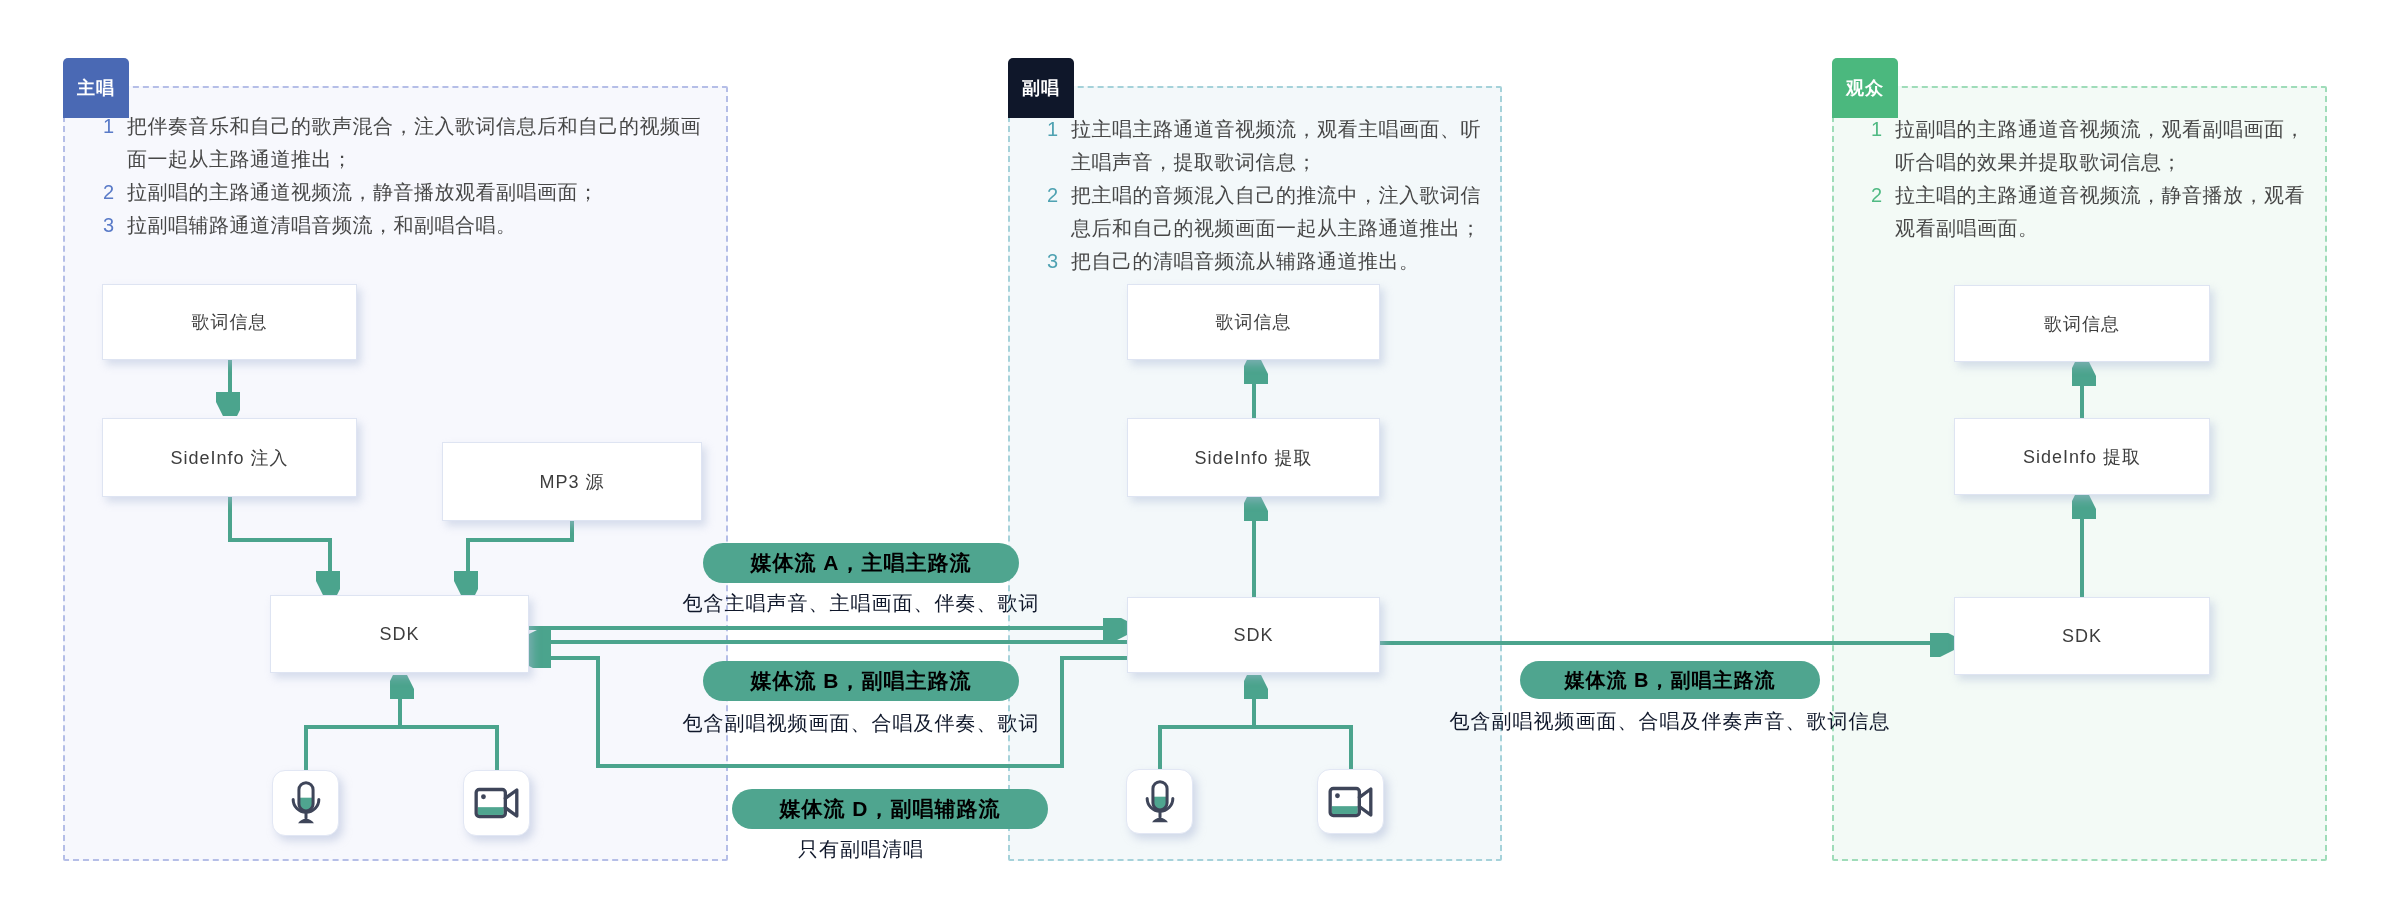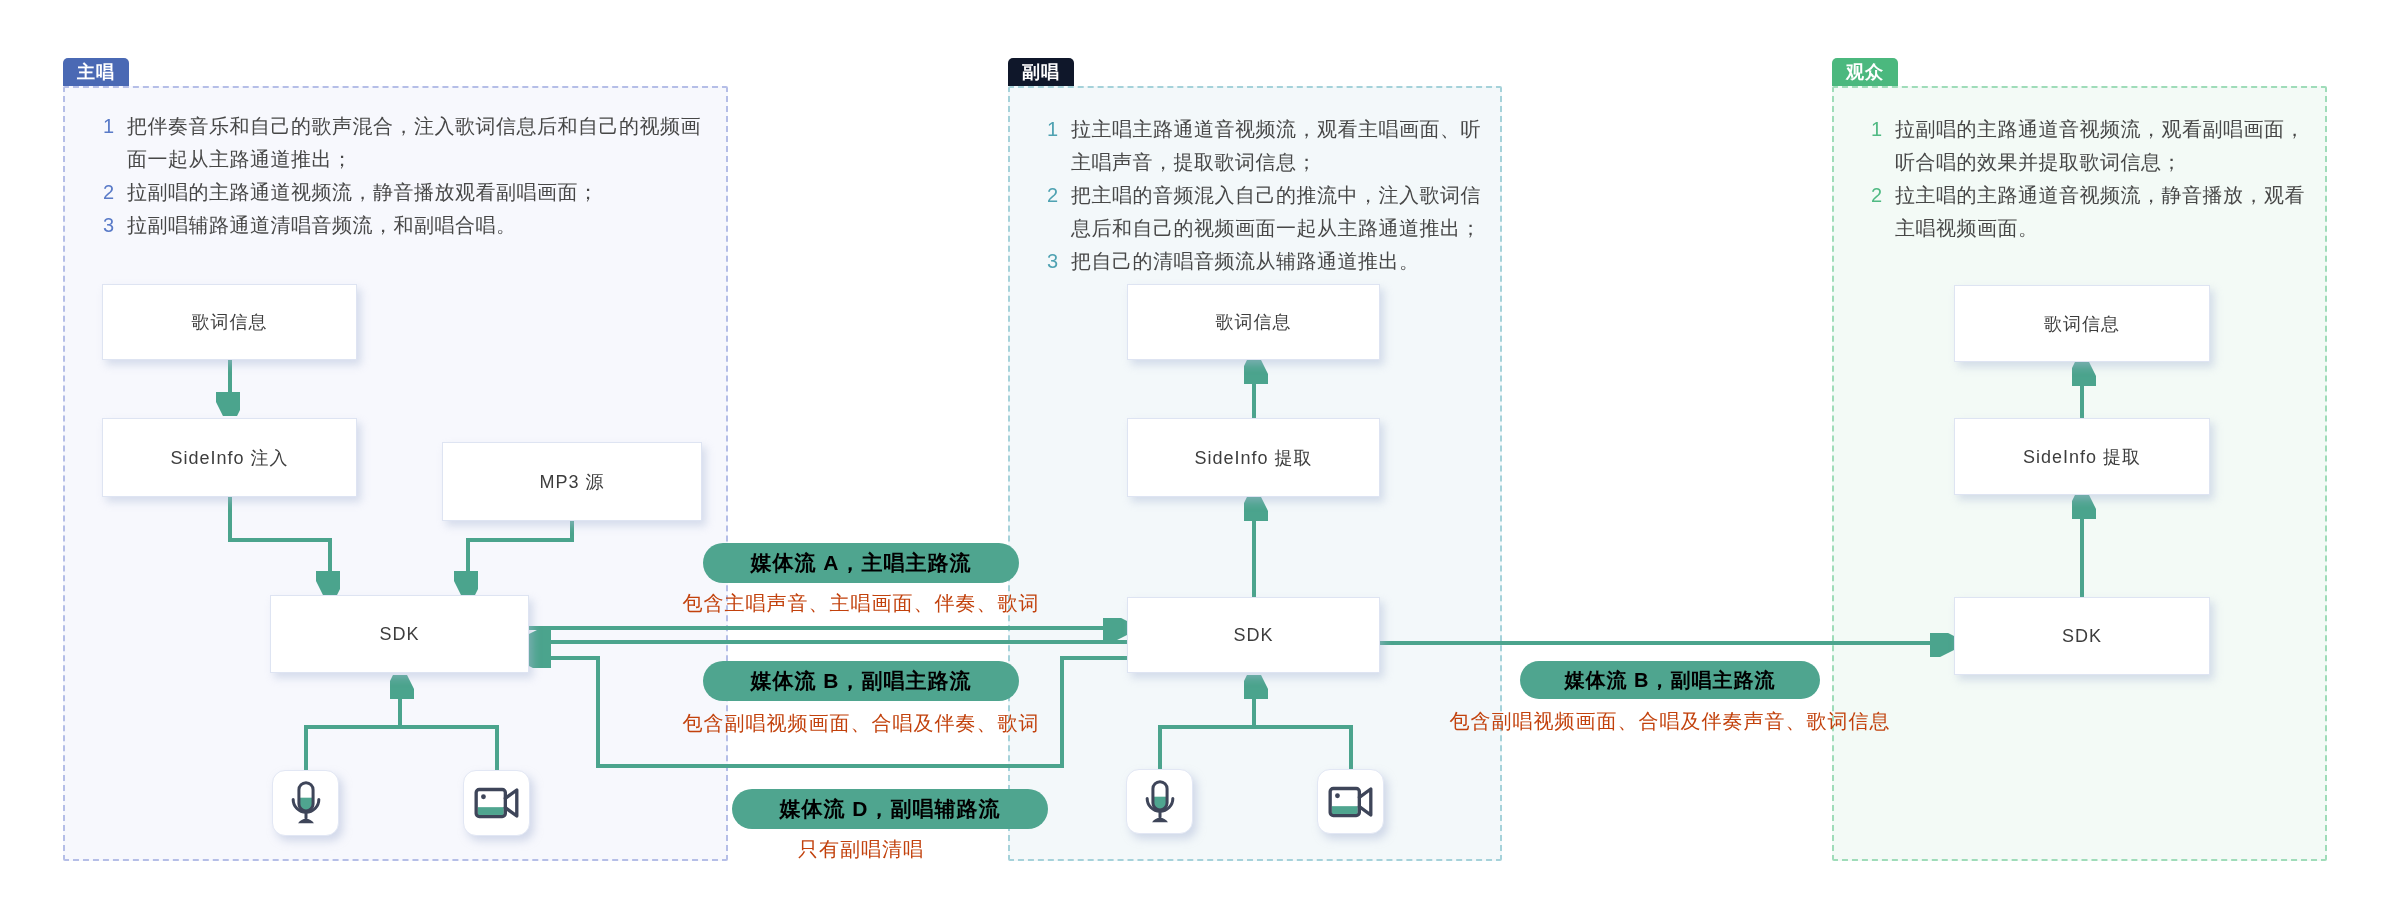--- a/index.html
+++ b/index.html
@@ -3,21 +3,21 @@
 <meta charset="utf-8">
 <style>
   html,body{margin:0;padding:0;background:#ffffff;}
   .stage{position:relative;width:2400px;height:924px;background:#ffffff;overflow:hidden;
          font-family:"Liberation Sans","DejaVu Sans",sans-serif;}
   
   .panel{position:absolute;top:86px;height:775px;border:2px dashed;border-radius:2px;box-sizing:border-box;z-index:0;}
   .panel.p1{left:63px;width:665px;background:#f7f8fd;border-color:#b5bee7;}
   .panel.p2{left:1008px;width:494px;background:#f3f8fa;border-color:#a5d2da;}
   .panel.p3{left:1832px;width:495px;background:#f3faf6;border-color:#9fdcb9;}
-  .badge{position:absolute;top:58px;height:28px;line-height:29px;padding:0 14px;border-radius:5px 5px 0 0;
+  .badge{position:absolute;top:58px;height:28px;line-height:29px;padding:16px 14px;border-radius:5px 5px 0 0;
          color:#fff;font-size:18px;font-weight:700;z-index:4;letter-spacing:1px;}
   .badge.b1{left:63px;background:#4a69b4;}
   .badge.b2{left:1008px;background:#0f172a;}
   .badge.b3{left:1832px;background:#4bb87e;}
   
   .steps{position:absolute;z-index:2;}
   .step{display:flex;align-items:flex-start;}
   .step .num{flex:0 0 24px;font-size:20px;line-height:33px;}
   .steps.s1 .num{color:#5a7bc8;}
   .steps.s2 .num{color:#4fa2b2;}
@@ -26,21 +26,21 @@
   
   .node{position:absolute;background:#ffffff;border:1px solid #dee4f2;box-sizing:border-box;
         box-shadow:4px 5px 8px rgba(174,186,216,.45);display:flex;align-items:center;justify-content:center;
         font-size:18px;color:#3d3d3d;z-index:2;letter-spacing:1px;}
   
   .tile{position:absolute;background:#ffffff;border:1.5px solid #e2e7f4;border-radius:13px;box-sizing:border-box;
         box-shadow:4px 5px 9px rgba(174,186,216,.5);display:flex;align-items:center;justify-content:center;z-index:2;}
   
   .pill{position:absolute;background:#4fa58f;border-radius:21px;color:#000000;font-size:21px;font-weight:700;
         display:flex;align-items:center;justify-content:center;z-index:3;letter-spacing:1px;}
-  .caption{position:absolute;transform:translateX(-50%);white-space:nowrap;font-size:20px;color:#c2410c;z-index:3;letter-spacing:1px;}
+  .caption{position:absolute;transform:translateX(-50%);white-space:nowrap;font-size:20px;color:#0f172a;z-index:3;letter-spacing:1px;}
   
   svg.wires{position:absolute;left:0;top:0;z-index:1;}
   svg.wires path{stroke:#4ba48d;stroke-width:4;fill:none;}
   .icon-stroke{stroke:#3e4559;stroke-linejoin:round;stroke-linecap:round;fill:none;}
 </style>
 </head>
 <body>
 
 <div class="stage">
 
@@ -125,21 +125,21 @@
       <span class="num">1</span>
       <div class="lines">
           <div>拉副唱的主路通道音视频流，观看副唱画面，</div>
           <div>听合唱的效果并提取歌词信息；</div>
         </div>
     </div>
     <div class="step">
       <span class="num">2</span>
       <div class="lines">
           <div>拉主唱的主路通道音视频流，静音播放，观看</div>
-          <div>主唱视频画面。</div>
+          <div>观看副唱画面。</div>
         </div>
     </div>
   </div>
 
   <div class="node" style="left:102px;top:284px;width:255px;height:76px;">歌词信息</div>
   <div class="node" style="left:102px;top:418px;width:255px;height:79px;">SideInfo 注入</div>
   <div class="node" style="left:442px;top:442px;width:260px;height:79px;">MP3 源</div>
   <div class="node" style="left:270px;top:595px;width:259px;height:78px;">SDK</div>
 
   <div class="node" style="left:1127px;top:284px;width:253px;height:76px;">歌词信息</div>

